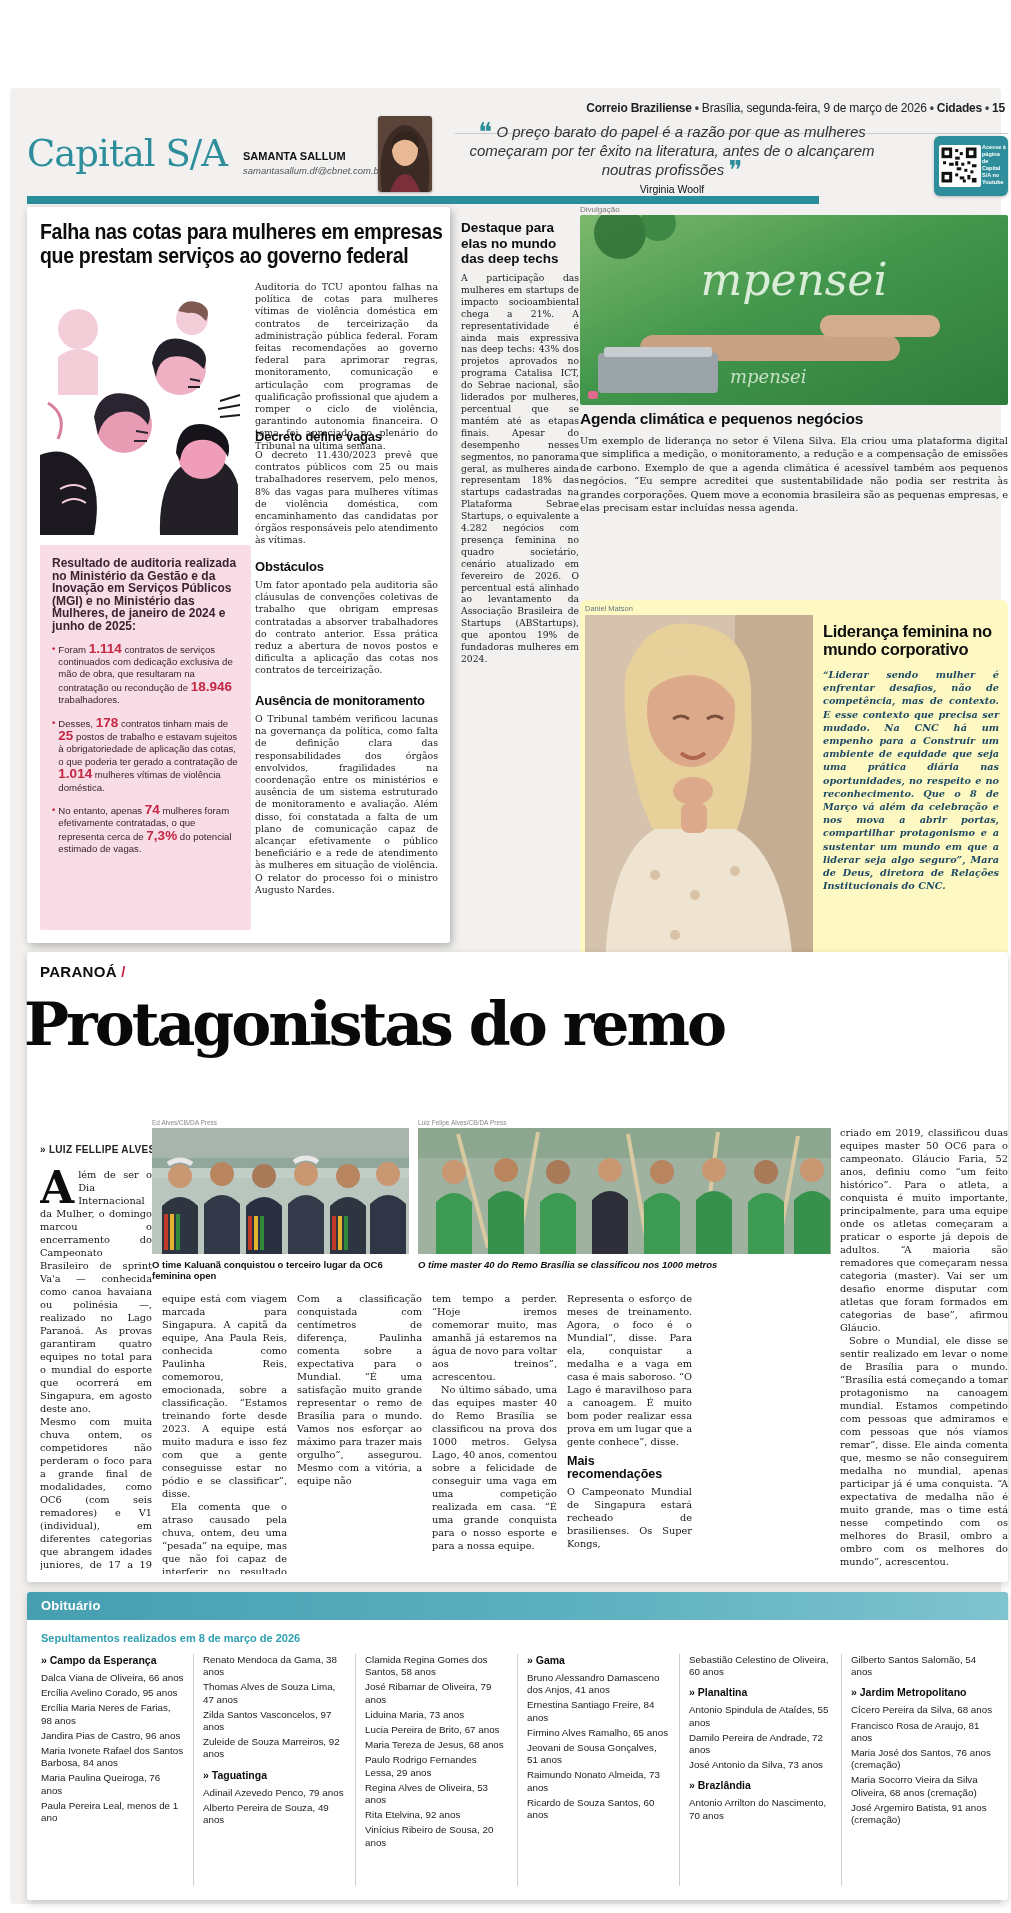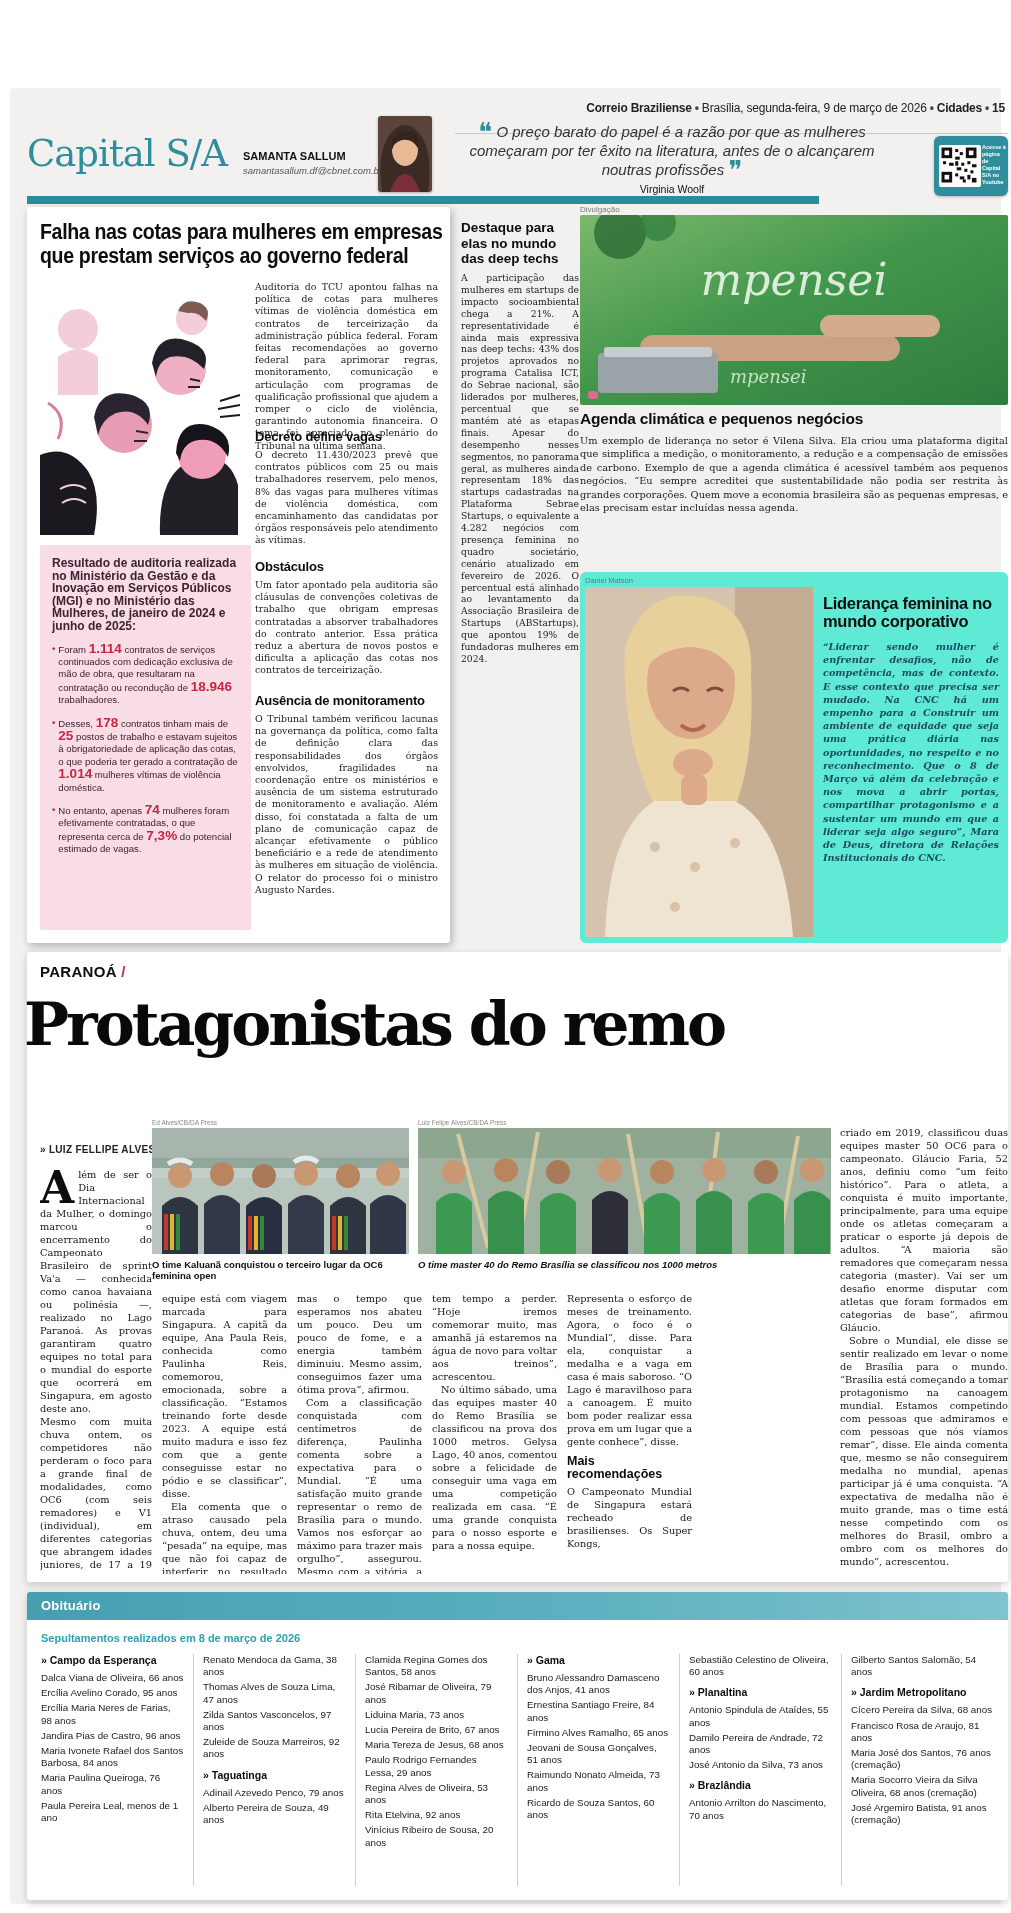--- a/index.html
+++ b/index.html
@@ -57,21 +57,21 @@
   #dt-title{left:461px;top:220px;width:118px;font-weight:700;font-size:13.5px;line-height:15.5px;color:#0d0d0d;}
   #dt-body{left:461px;top:272px;width:118px;font-size:9.2px;line-height:11.9px;}
 
   
   #credit-divulgacao{left:580px;top:205px;font-size:8px;color:#777;}
   #photo-green{left:580px;top:215px;width:428px;height:190px;overflow:hidden;border-radius:2px;}
   #agenda-title{left:580px;top:410px;font-weight:700;font-size:15.5px;color:#0d0d0d;letter-spacing:-0.2px;}
   #agenda-body{left:580px;top:434px;width:428px;font-size:9.8px;line-height:13.4px;}
 
   
-  #quotebox{left:580px;top:572px;width:428px;height:371px;background:#5eead4;border-radius:6px;}
+  #quotebox{left:580px;top:600px;width:428px;height:371px;background:#fef9c3;border-radius:6px;}
   #credit-matson{position:absolute;left:5px;top:4px;font-size:7.5px;color:#66777f;}
   #photo-lead{position:absolute;left:5px;top:15px;width:228px;height:350px;overflow:hidden;}
   #lead-text{position:absolute;left:243px;top:22px;width:176px;}
   #lead-title{font-weight:700;font-size:16.5px;line-height:18px;color:#0d0d0d;letter-spacing:-0.3px;}
   #lead-quote{margin-top:10px;font-family:"DejaVu Serif",serif;font-style:italic;font-weight:700;
               font-size:9.7px;line-height:13.2px;color:#1c4a63;text-align:justify;}
   #lead-attr{font-family:"DejaVu Serif",serif;font-style:italic;font-size:9.7px;line-height:13.2px;color:#1c4a63;}
   #lead-attr .an{font-weight:700;}
 
   
@@ -382,21 +382,20 @@
     <p><span class="dropcap">A</span><span>lém de ser o Dia Internacional da Mulher, o domingo marcou o encerramento do Campeonato Brasileiro de sprint Va'a — conhecida como canoa havaiana ou polinésia —, realizado no Lago Paranoá. As provas garantiram quatro equipes no total para o mundial do esporte que ocorrerá em Singapura, em agosto deste ano.</span></p>
     <div>
         <p>Mesmo com muita chuva ontem, os competidores não perderam o foco para a grande final de modalidades, como OC6 (com seis remadores) e V1 (individual), em diferentes categorias que abrangem idades juniores, de 17 a 19 anos, até atletas mais velhos, com mais de 70. As etapas finais da competição tiveram início na última sexta-feira e reuniram equipes de todo o Brasil.</p>
       </div>
   </div>
   <div id="remo-col2" class="abs remo-col">
       <p>equipe está com viagem marcada para Singapura. A capitã da equipe, Ana Paula Reis, conhecida como Paulinha Reis, comemorou, emocionada, sobre a classificação. “Estamos treinando forte desde 2023. A equipe está muito madura e isso fez com que a gente conseguisse estar no pódio e se classificar”, disse.</p>
       <p>Ela comenta que o atraso causado pela chuva, ontem, deu uma “pesada” na equipe, mas que não foi capaz de interferir no resultado da prova. “Estávamos preparadas,</p>
     </div>
   <div id="remo-col3" class="abs remo-col">
-      <p>mas o tempo que esperamos nos abateu um pouco. Deu um pouco de fome, e a energia também diminuiu. Mesmo assim, conseguimos fazer uma ótima prova”, afirmou.</p>
       <p>Com a classificação conquistada com centímetros de diferença, Paulinha comenta sobre a expectativa para o Mundial. “É uma satisfação muito grande representar o remo de Brasília para o mundo. Vamos nos esforçar ao máximo para trazer mais orgulho”, assegurou. Mesmo com a vitória, a equipe não</p>
     </div>
   <div id="remo-col4" class="abs remo-col">
       <p>tem tempo a perder. “Hoje iremos comemorar muito, mas amanhã já estaremos na água de novo para voltar aos treinos”, acrescentou.</p>
       <p>No último sábado, uma das equipes master 40 do Remo Brasília se classificou na prova dos 1000 metros. Gelysa Lago, 40 anos, comentou sobre a felicidade de conseguir uma vaga em uma competição realizada em casa. “É uma grande conquista para o nosso esporte e para a nossa equipe.</p>
     </div>
   <div id="remo-col5" class="abs remo-col">
     <div>
         <p>Representa o esforço de meses de treinamento. Agora, o foco é o Mundial”, disse. Para ela, conquistar a medalha e a vaga em casa é mais saboroso. “O Lago é maravilhoso para a canoagem. É muito bom poder realizar essa prova em um lugar que a gente conhece”, disse.</p>
       </div>

